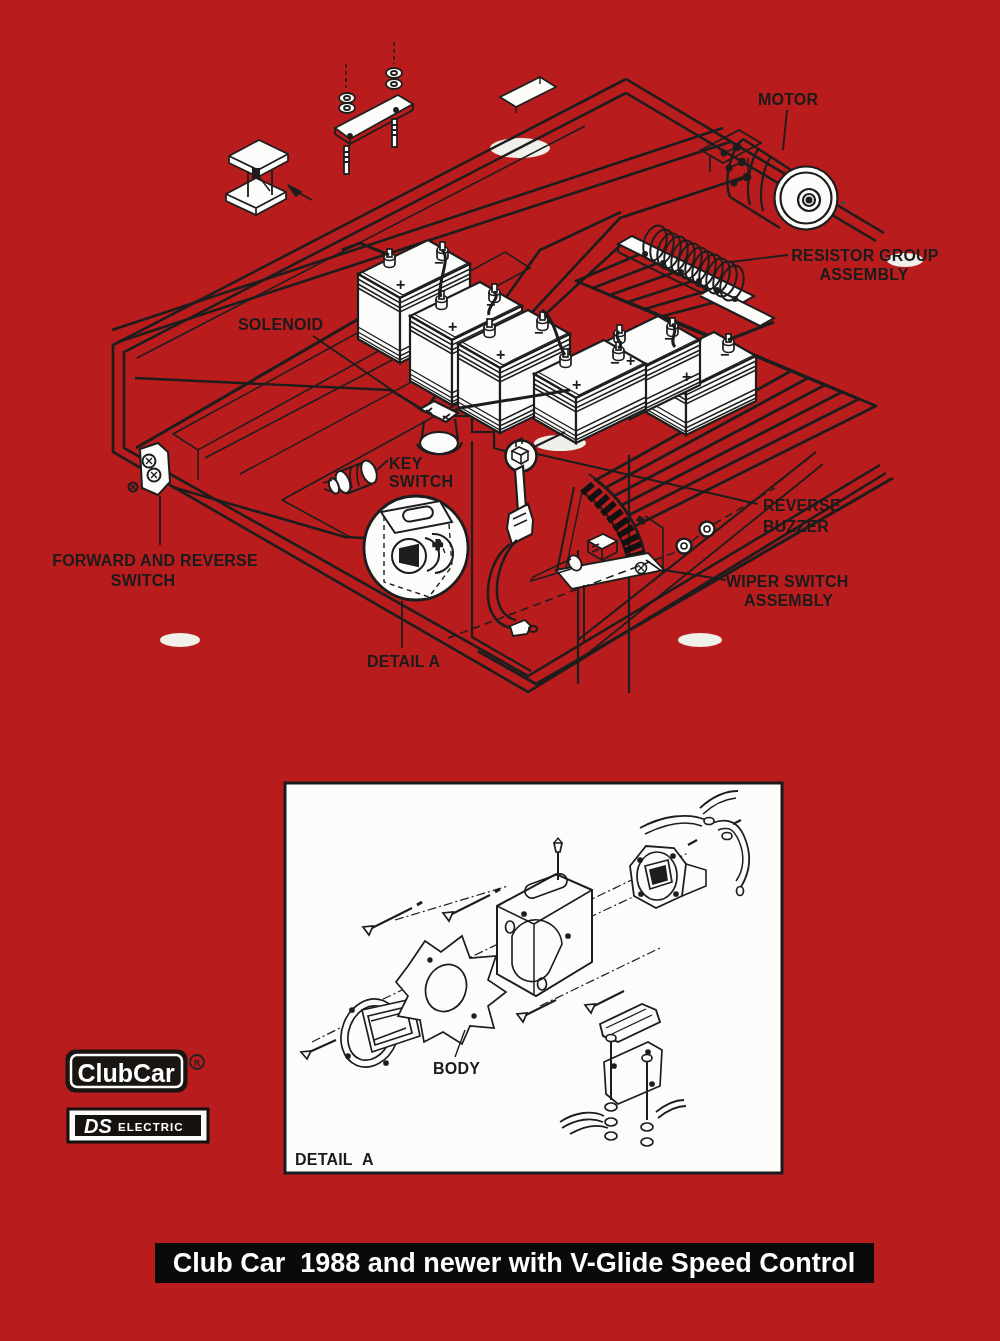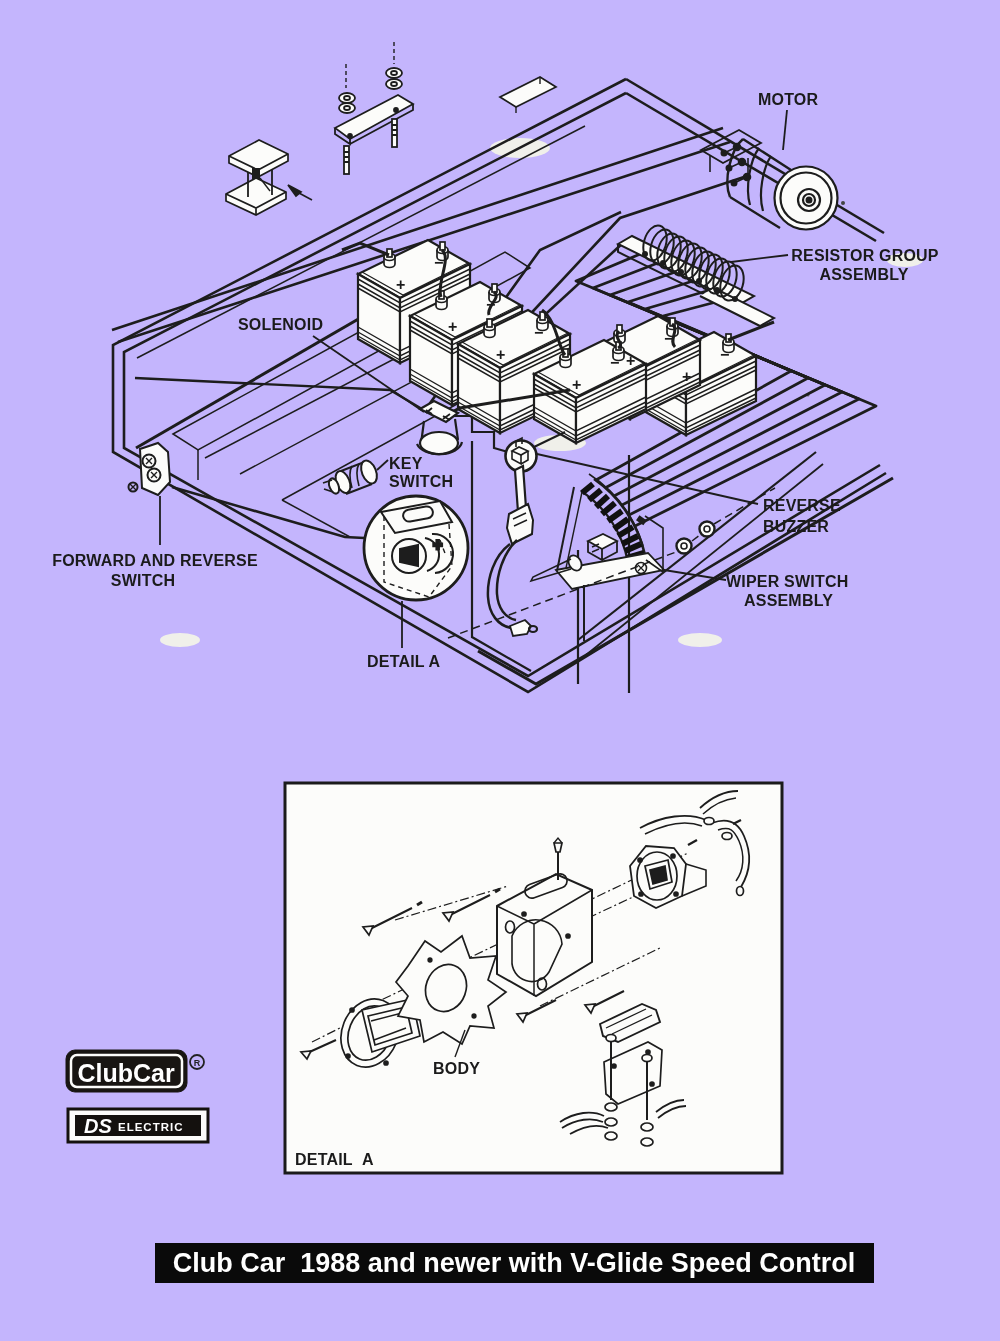--- a/index.html
+++ b/index.html
@@ -1,16 +1,16 @@
 <!DOCTYPE html>
 <html><head>
 <meta charset="utf-8">
 <style>
   html,body{margin:0;padding:0;background:#fff;}
-  .page{position:relative;width:1000px;height:1341px;background:#c4b5fd;overflow:hidden;
+  .page{position:relative;width:1000px;height:1341px;background:#b91c1c;overflow:hidden;
         font-family:"Liberation Sans", sans-serif;}
   svg{position:absolute;left:0;top:0;}
   .lbl{font-family:"Liberation Sans",sans-serif;font-weight:bold;fill:#1b1b1b;font-size:16px;letter-spacing:.2px;}
 </style>
 </head>
 <body>
 <div class="page">
 <svg width="1000" height="1341" viewBox="0 0 1000 1341">
 <defs>
 <g id="battery">

